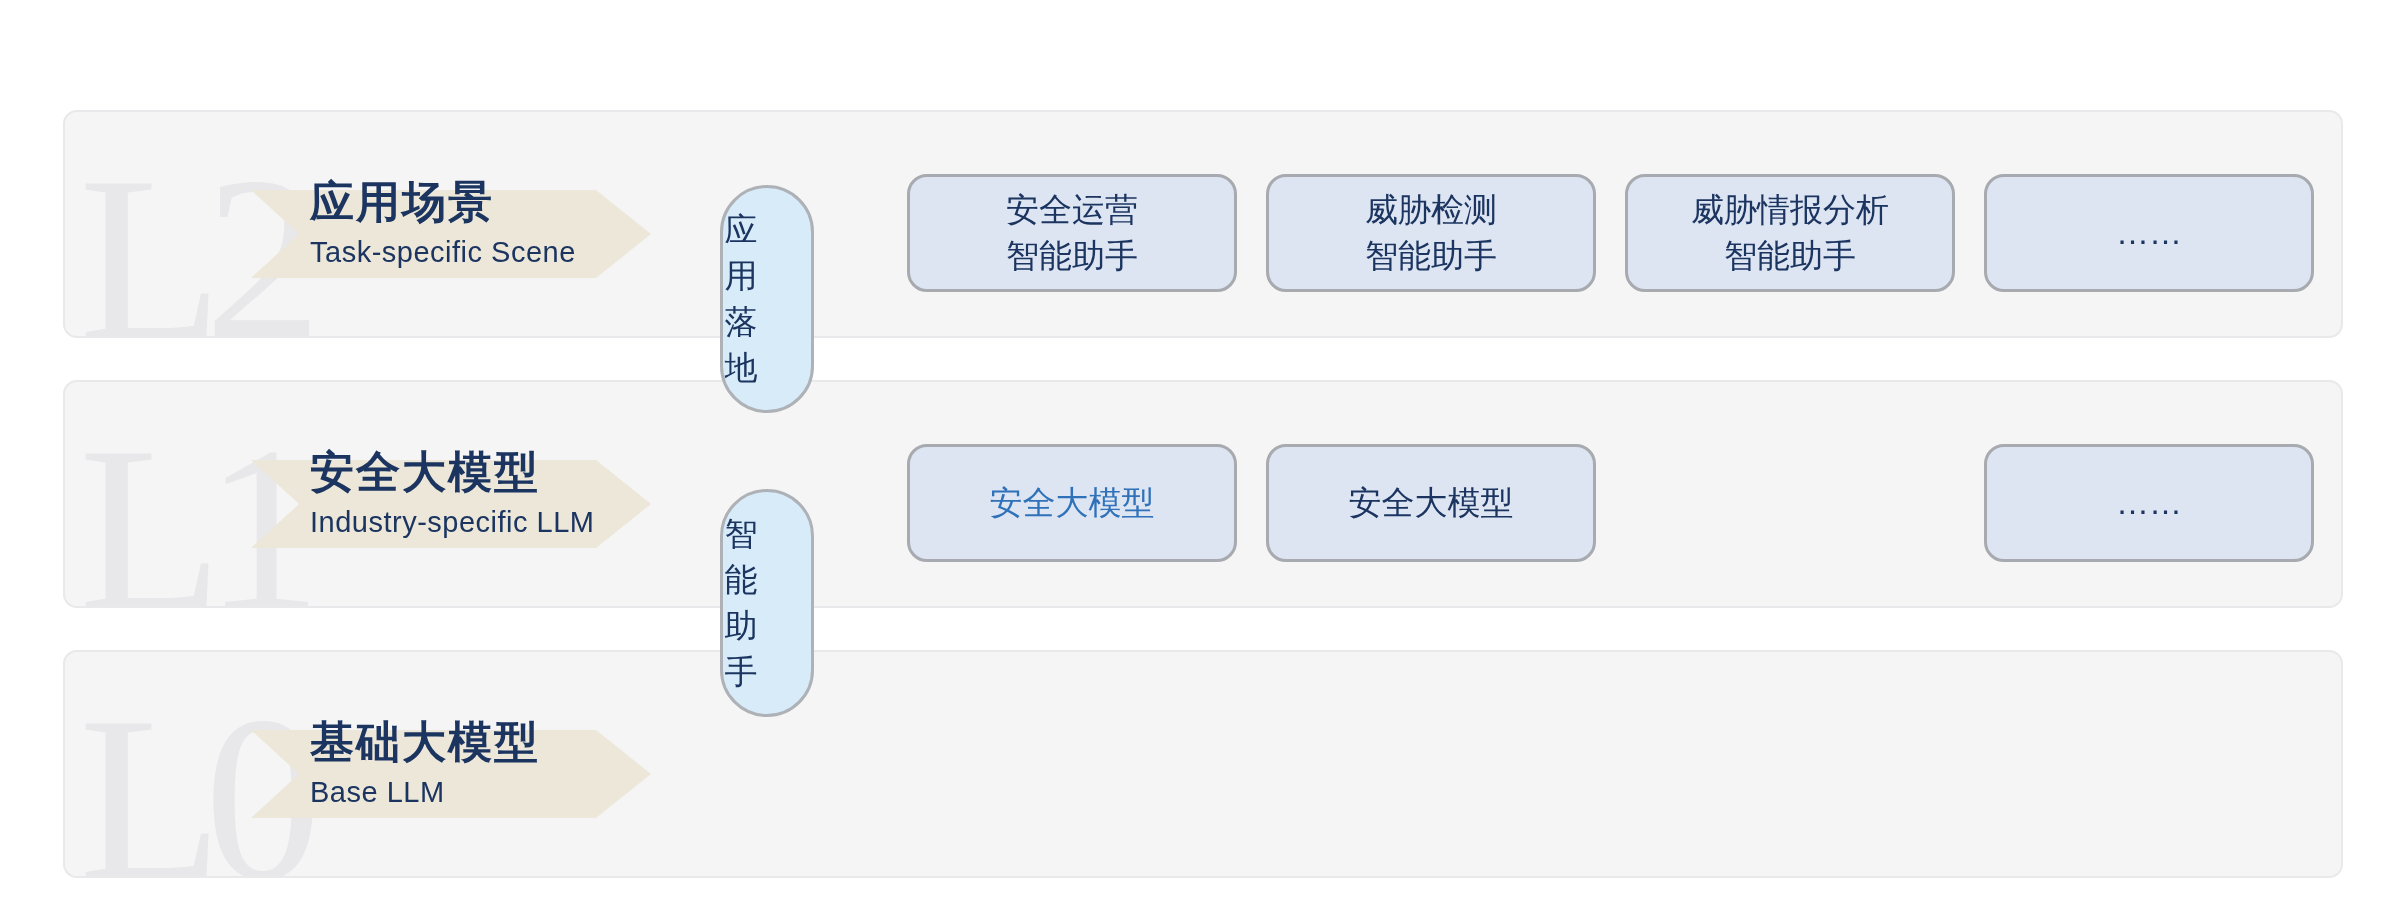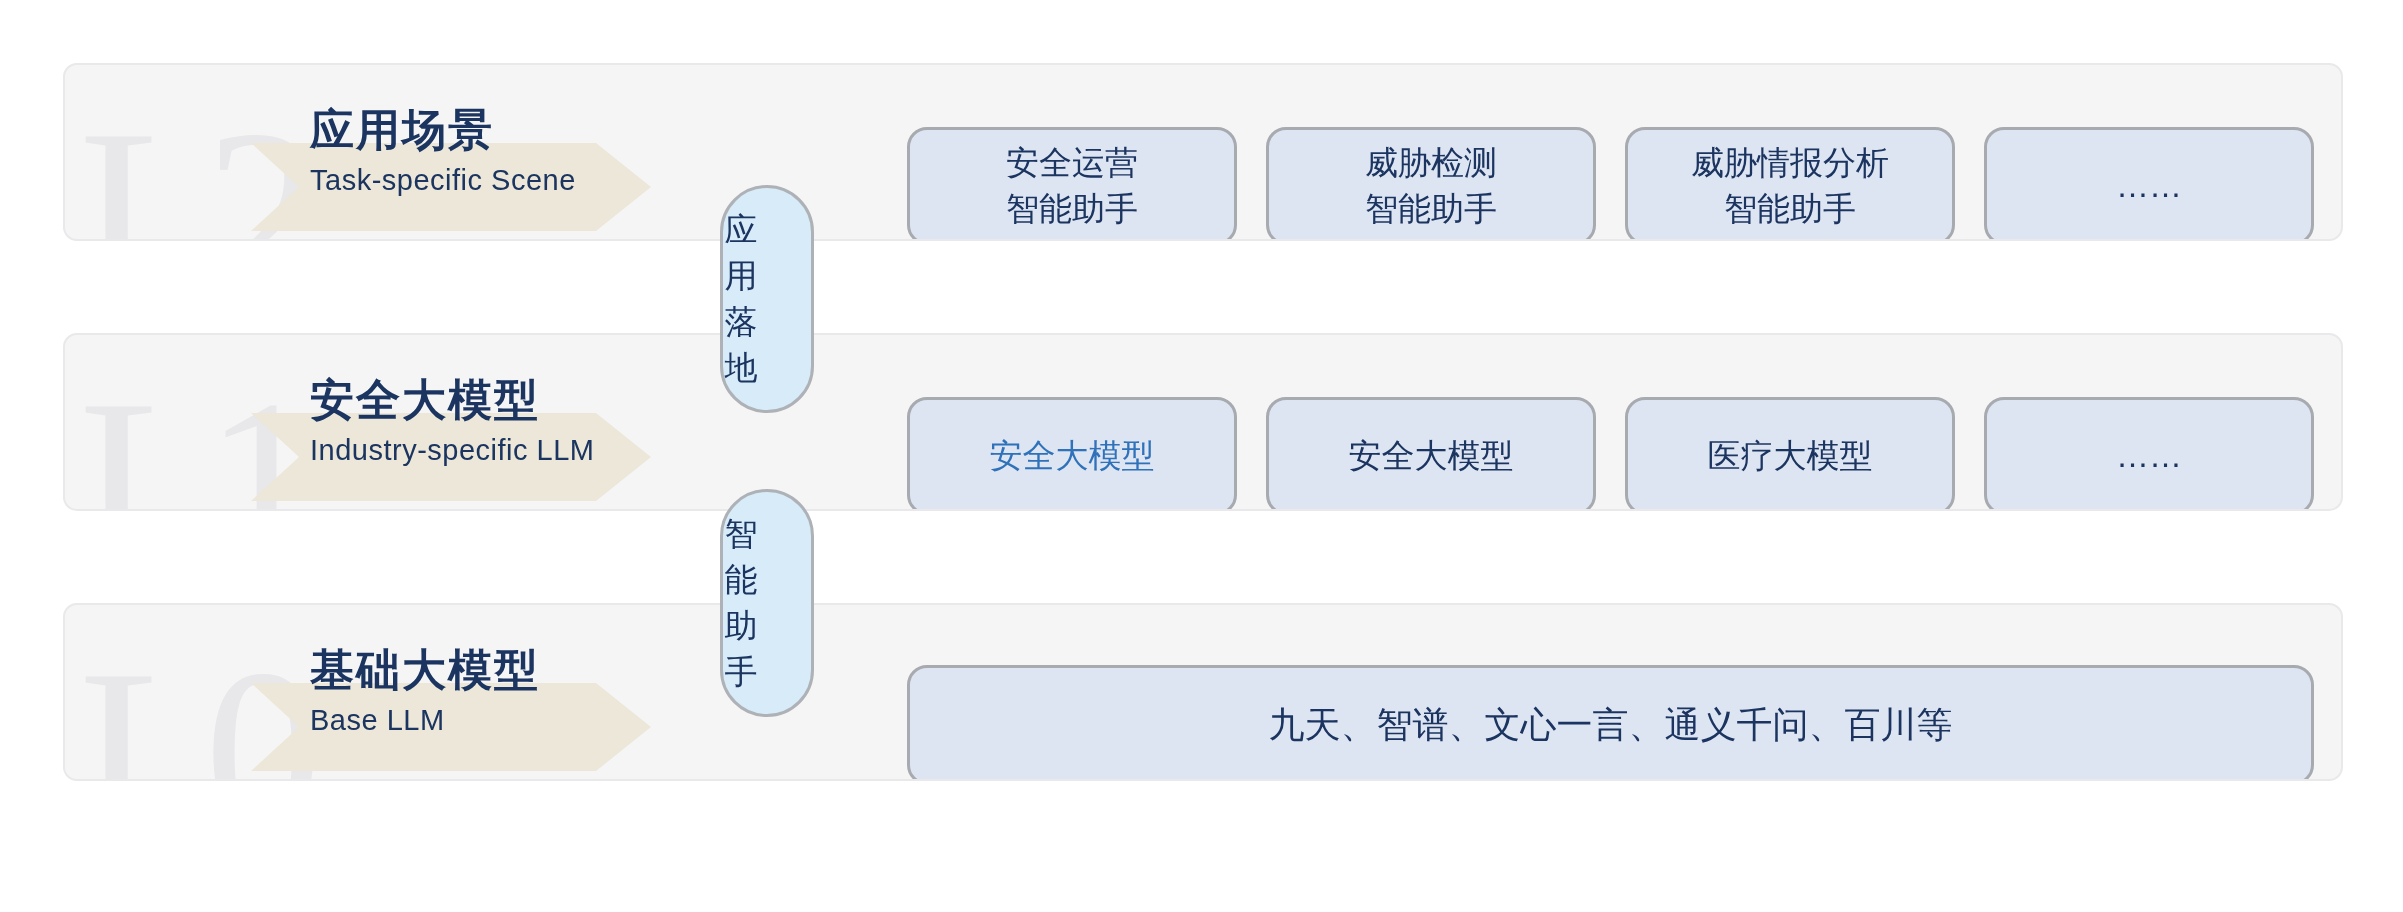--- a/index.html
+++ b/index.html
@@ -5,23 +5,23 @@
   html, body { margin: 0; padding: 0; }
   body {
     width: 2403px; height: 912px;
     background: var(--page-bg, #fff);
     font-family: "Liberation Sans", "DejaVu Sans", sans-serif;
     position: relative; overflow: hidden;
   }
 
   
   .layer {
-    position: absolute; left: 63px; width: 2280px; height: 178px;
+    position: absolute; left: 63px; width: 2280px; height: 228px;
     background: var(--panel-bg); border: 2px solid var(--panel-border);
-    border-radius: 14px; box-sizing: border-box; overflow: hidden;
+    border-radius: 14px; box-sizing: border-box; overflow: hidden; margin-top: 47px;
   }
   .layer.l2 { top: 63px; }
   .layer.l1 { top: 333px; }
   .layer.l0 { top: 603px; }
 
   .watermark {
     position: absolute; left: 14px; top: 30px; z-index: 0;
     font-family: "Liberation Serif", "DejaVu Serif", serif;
     font-size: 235px; line-height: 1; letter-spacing: -18px;
     color: var(--watermark); user-select: none;
@@ -98,34 +98,32 @@
   <div class="watermark">L1</div>
   <svg class="arrow-ribbon" width="400" height="88" viewBox="0 0 400 88">
     <polygon points="0,0 345,0 400,44 345,88 0,88 48,44" fill="#ece7d8"></polygon>
   </svg>
   <div class="layer-head">
     <div class="layer-title">安全大模型</div>
     <div class="layer-subtitle">Industry-specific LLM</div>
   </div>
   <div class="box c1 highlight">安全大模型</div>
   <div class="box c2">安全大模型</div>
-  <div class="box c3">医疗大模型</div>
   <div class="box c4">……</div>
 </section>
 
 <section class="layer l0">
   <div class="watermark">L0</div>
   <svg class="arrow-ribbon" width="400" height="88" viewBox="0 0 400 88">
     <polygon points="0,0 345,0 400,44 345,88 0,88 48,44" fill="#ece7d8"></polygon>
   </svg>
   <div class="layer-head">
     <div class="layer-title">基础大模型</div>
     <div class="layer-subtitle">Base LLM</div>
   </div>
-  <div class="box wide">九天、智谱、文心一言、通义千问、百川等</div>
 </section>
 
 <div class="pill deploy">
   <div class="pill-text">应用落地</div>
 </div>
 <div class="pill train">
   <div class="pill-text">智能助手</div>
 </div>
 
 </body></html>

